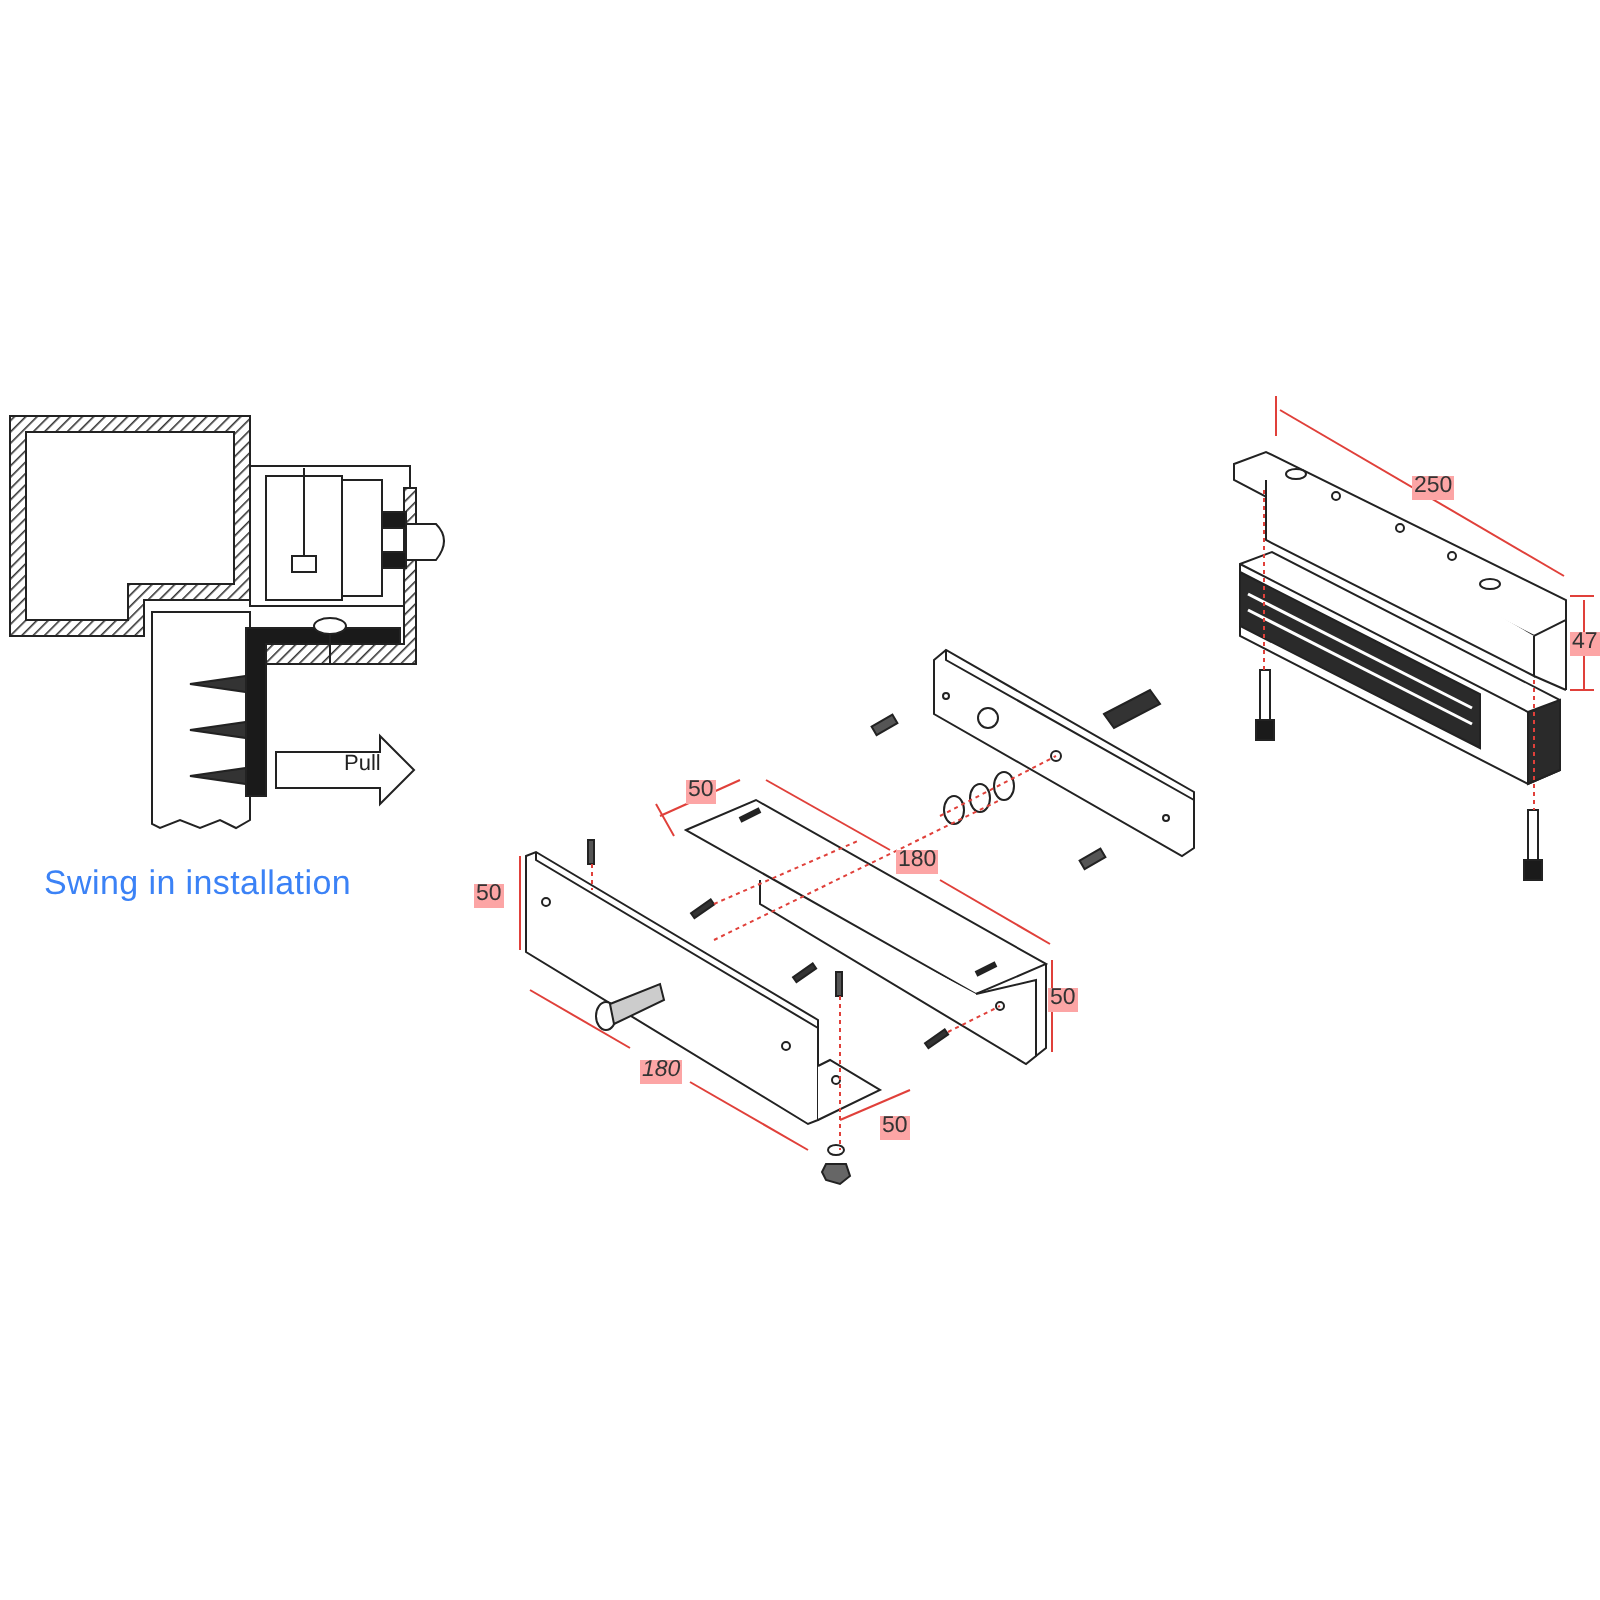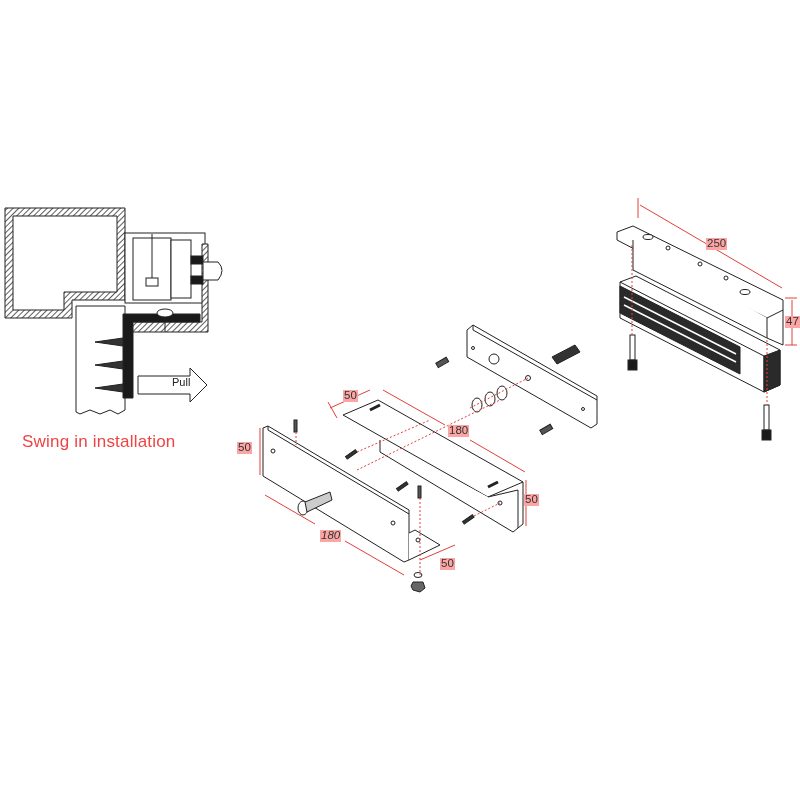--- a/index.html
+++ b/index.html
@@ -1,18 +1,18 @@
 <!DOCTYPE html>
 <html><head>
 <meta charset="utf-8">
 <style>
   html, body { margin: 0; padding: 0; background: #ffffff; }
   body { width: 800px; height: 800px; position: relative; overflow: hidden; font-family: "Liberation Sans", sans-serif; }
   #canvas { position: absolute; left: 0; top: 0; width: 800px; height: 800px; }
-  .caption { position: absolute; left: 22px; top: 432px; font-size: 17px; color: #ef4444; letter-spacing: 0.2px; font-family: "Liberation Sans", sans-serif; }
+  .caption { position: absolute; left: 22px; top: 432px; font-size: 17px; color: #3b82f6; letter-spacing: 0.2px; font-family: "Liberation Sans", sans-serif; }
   .dim { position: absolute; font-size: 11.5px; color: #333; font-family: "Liberation Sans", sans-serif; background: #fca5a5; padding: 0 1px; line-height: 1; }
   .pull { position: absolute; left: 149px; top: 376px; font-size: 11px; color: #222; font-family: "Liberation Sans", sans-serif; margin-left: 23px; }
 </style>
 </head>
 <body>
 
 <svg id="canvas" viewBox="0 0 800 800" xmlns="http://www.w3.org/2000/svg">
   <defs>
     <pattern id="hatch" patternUnits="userSpaceOnUse" width="4" height="4" patternTransform="rotate(45)">
       <rect width="4" height="4" fill="#fff"></rect>

